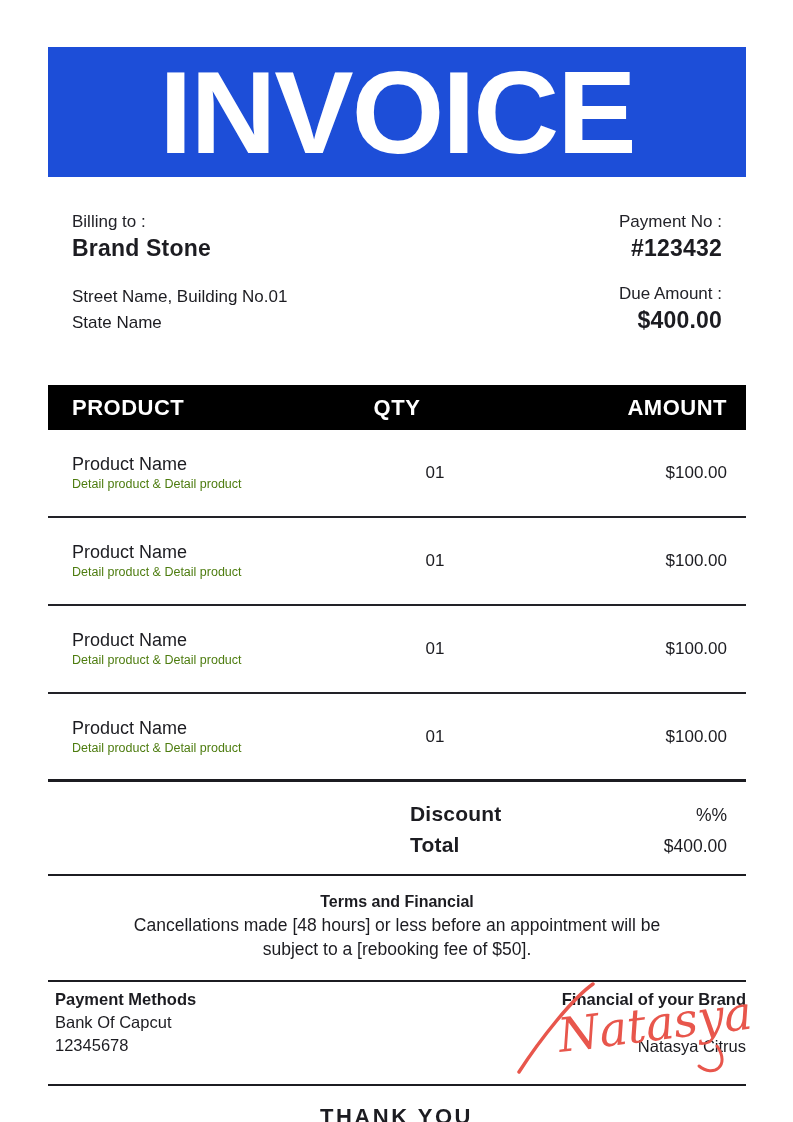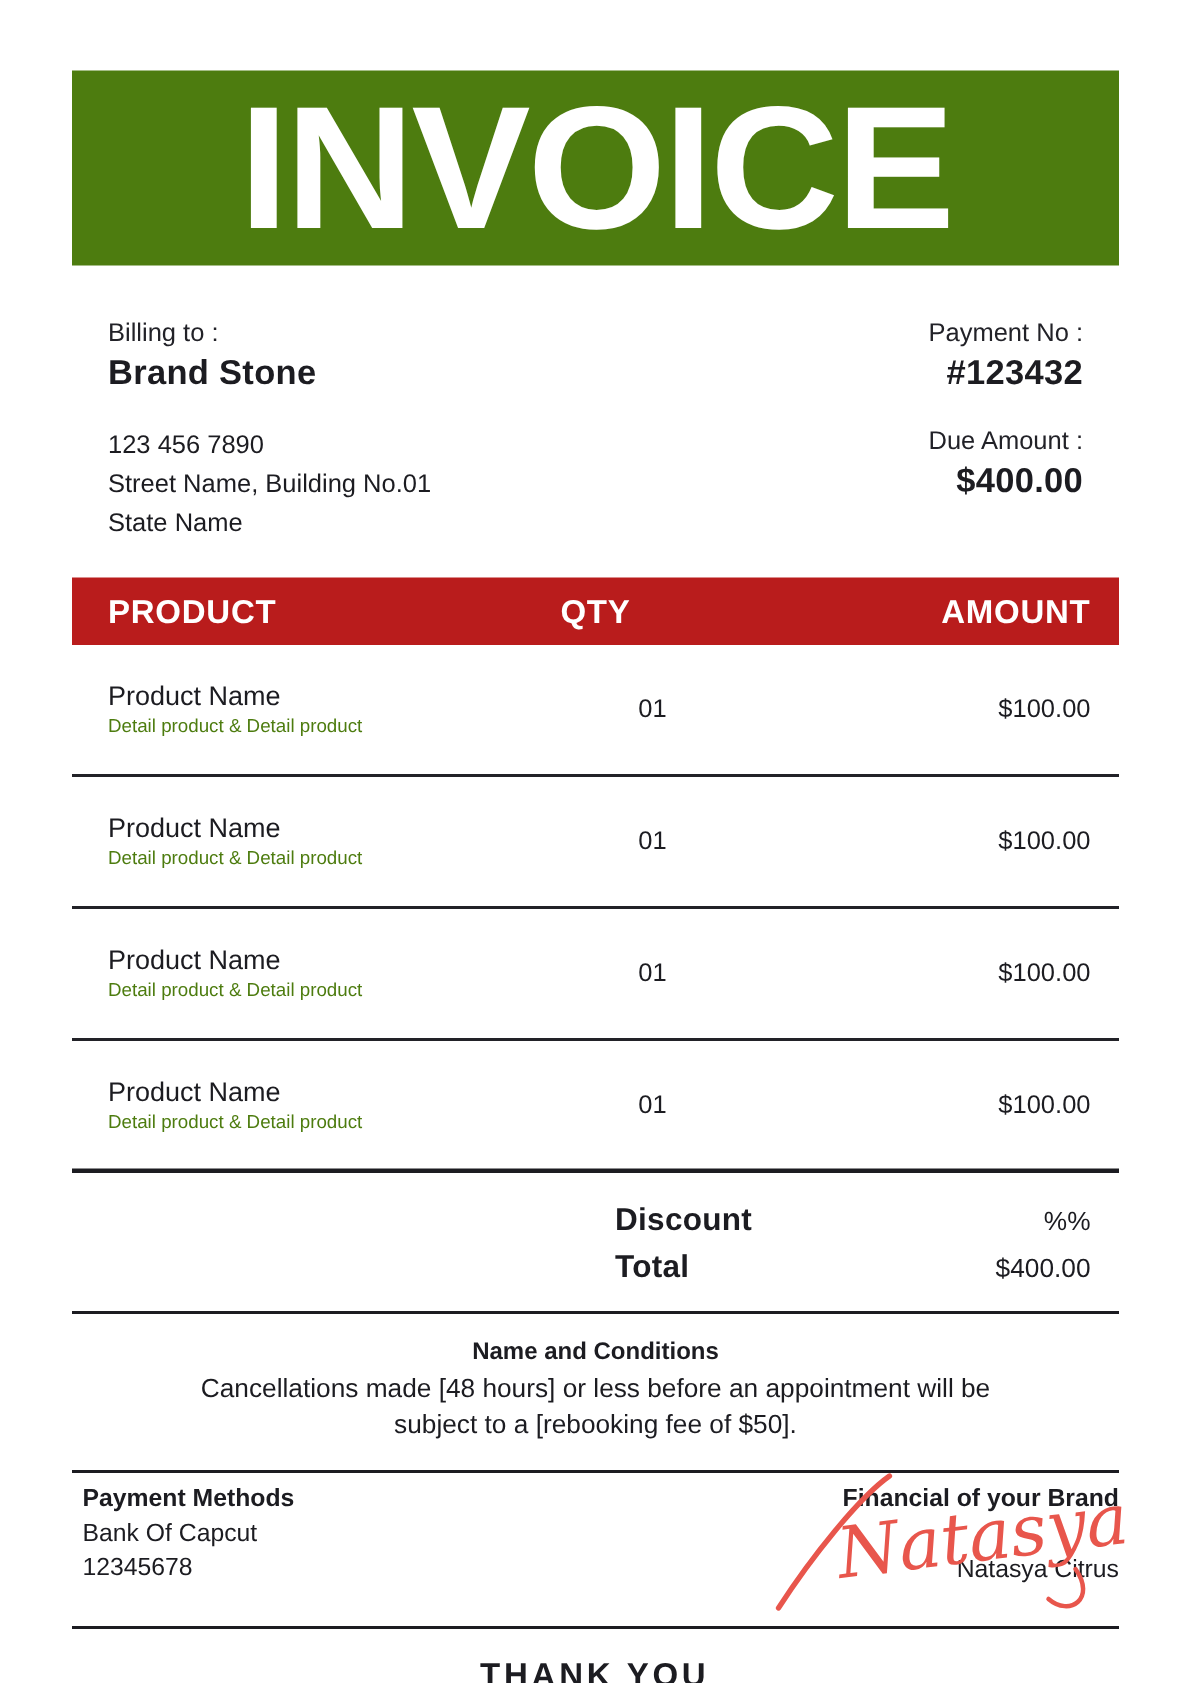--- a/index.html
+++ b/index.html
@@ -16,21 +16,21 @@
     margin: 0 auto;
     background: #ffffff;
     overflow: hidden;
   }
   .content { margin: 0 47px 0 48px; }
 
   
   .banner {
     margin-top: 47px;
     height: 130px;
-    background: #4d7c0f;
+    background: #1d4ed8;
     display: flex;
     align-items: center;
     justify-content: center;
     overflow: hidden;
   }
   .banner h1 {
     color: #ffffff;
     font-size: 119px;
     font-weight: 700;
     letter-spacing: -2px;
@@ -51,21 +51,21 @@
   .info .big   { font-size: 23px; font-weight: 700; line-height: 29px; letter-spacing: 0.2px; }
   .billing-contact { margin-top: 21px; }
   .contact-line { font-size: 17px; line-height: 26px; }
   .meta { text-align: right; }
   .meta .group2 { margin-top: 19px; }
 
   
   .items { margin-top: 0; }
   .thead {
     height: 45px;
-    background: #b91c1c;
+    background: #000000;
     color: #ffffff;
     display: flex;
     align-items: center;
     font-weight: 700;
     font-size: 22px;
     letter-spacing: 0.5px;
   }
   .col-product { flex: 0 0 40%; padding-left: 24px; }
   .col-qty     { flex: 0 0 20%; text-align: center; }
   .col-amount  { flex: 1 1 auto; text-align: right; padding-right: 19px; }
@@ -150,21 +150,20 @@
 
   <div class="banner content">
     <h1>INVOICE</h1>
   </div>
 
   <div class="info content">
     <div>
       <div class="label">Billing to :</div>
       <div class="big">Brand Stone</div>
       <div class="billing-contact">
-        <div class="contact-line">123 456 7890</div>
         <div class="contact-line">Street Name, Building No.01</div>
         <div class="contact-line">State Name</div>
       </div>
     </div>
     <div class="meta">
       <div class="label">Payment No :</div>
       <div class="big">#123432</div>
       <div class="group2">
         <div class="label">Due Amount :</div>
         <div class="big">$400.00</div>
@@ -221,21 +220,21 @@
       <div class="slabel">Discount</div>
       <div class="svalue">%%</div>
     </div>
     <div class="srow">
       <div class="slabel">Total</div>
       <div class="svalue">$400.00</div>
     </div>
   </div>
 
   <div class="terms content">
-    <div class="terms-title">Name and Conditions</div>
+    <div class="terms-title">Terms and Financial</div>
     <div class="terms-body">Cancellations made [48 hours] or less before an appointment will be</div>
     <div class="terms-body">subject to a [rebooking fee of $50].</div>
   </div>
 
   <div class="footrow content">
     <div class="payment">
       <div class="ptitle">Payment Methods</div>
       <div>Bank Of Capcut</div>
       <div>12345678</div>
     </div>

